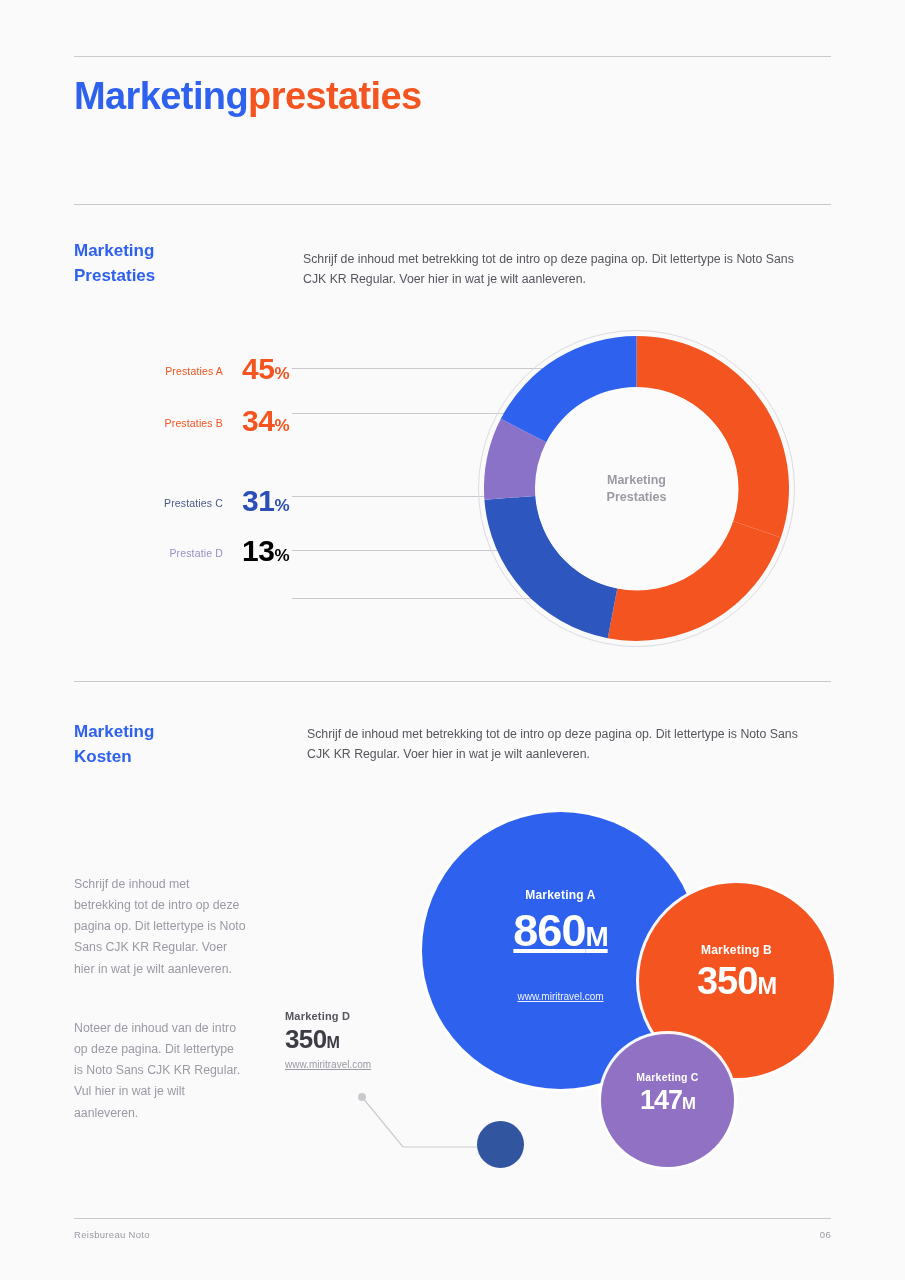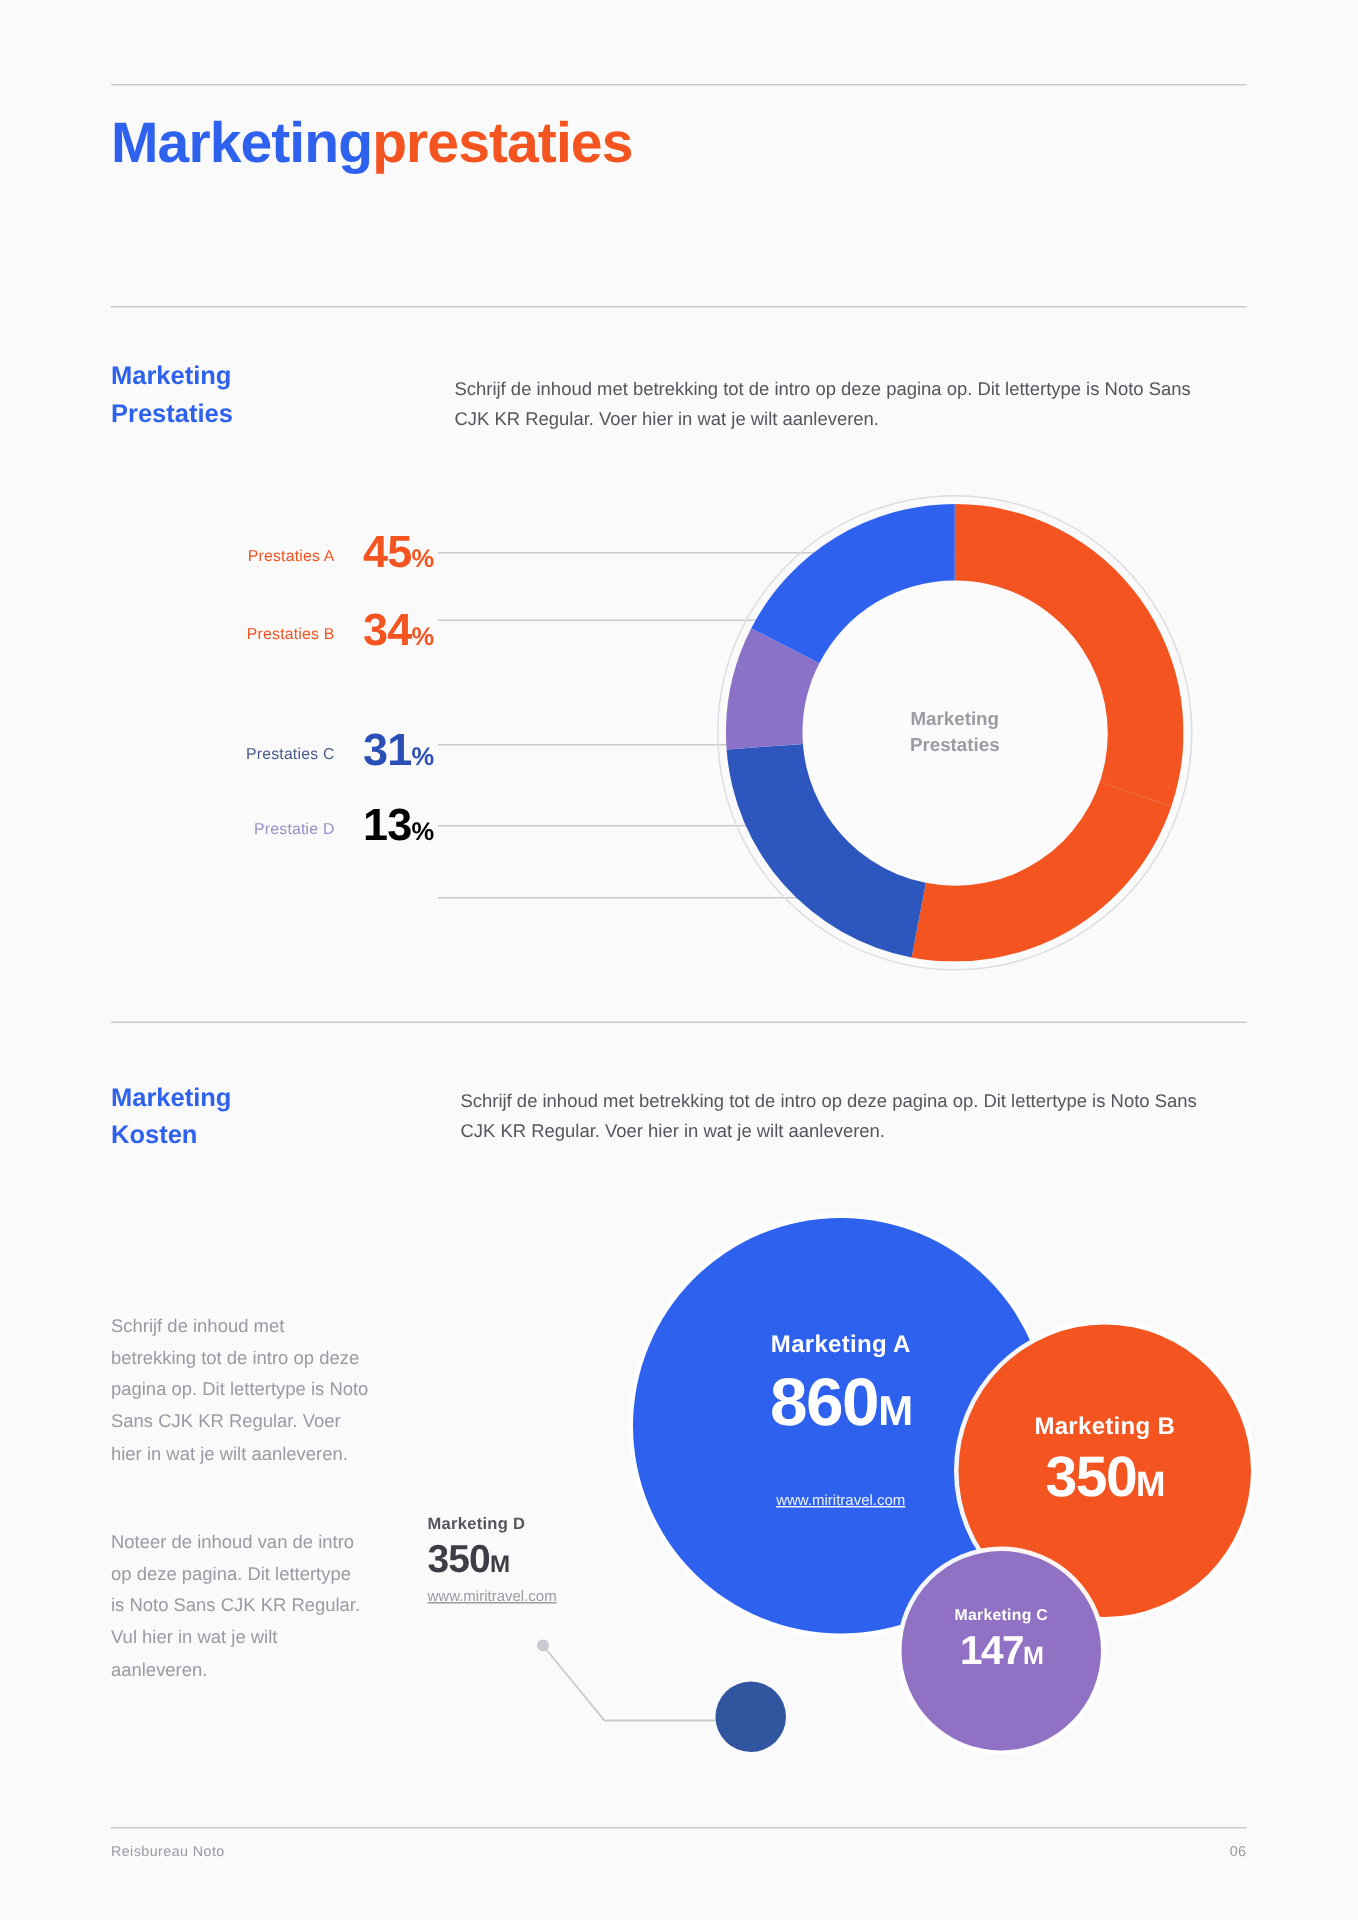--- a/index.html
+++ b/index.html
@@ -89,30 +89,30 @@
     font-size:12.5px; font-weight:bold; color:#9b9ba4; line-height:1.4;
   }
 
   
   .bubble {
     position:absolute; border-radius:50%;
     display:flex; flex-direction:column; align-items:center;
     color:#fff; text-align:center;
     box-shadow:0 0 0 3px rgba(255,255,255,0.95);
   }
-  .bubble .b-name { font-size:16px; font-weight:bold; letter-spacing:0.2px; }
+  .bubble .b-name { font-size:12px; font-weight:bold; letter-spacing:0.2px; }
   .bubble .b-val  { font-weight:bold; letter-spacing:-1px; line-height:1; }
   .bubble .b-val .suffix { font-size:0.62em; }
   .bubble .b-url  {
     font-size:10px; text-decoration:underline; color:#eef2ff;
   }
 
   .bub-a { left:422px; top:812px;  width:277px; height:277px; background:#2E62EE; }
   .bub-a .b-name { margin-top:76px; }
-  .bub-a .b-val  { font-size:45px; margin-top:6px; }
+  .bub-a .b-val  { font-size:45px; margin-top:6px;text-decoration:underline; }
   .bub-a .b-url  { margin-top:38px; }
 
   .bub-b { left:639px; top:883px;  width:195px; height:195px; background:#F4541F; }
   .bub-b .b-name { margin-top:60px; }
   .bub-b .b-val  { font-size:38px; margin-top:5px; }
 
   .bub-c { left:601px; top:1034px; width:133px; height:133px; background:#9071C4; }
   .bub-c .b-name { margin-top:37px; font-size:10.5px; }
   .bub-c .b-val  { font-size:27px; margin-top:4px; }
 

